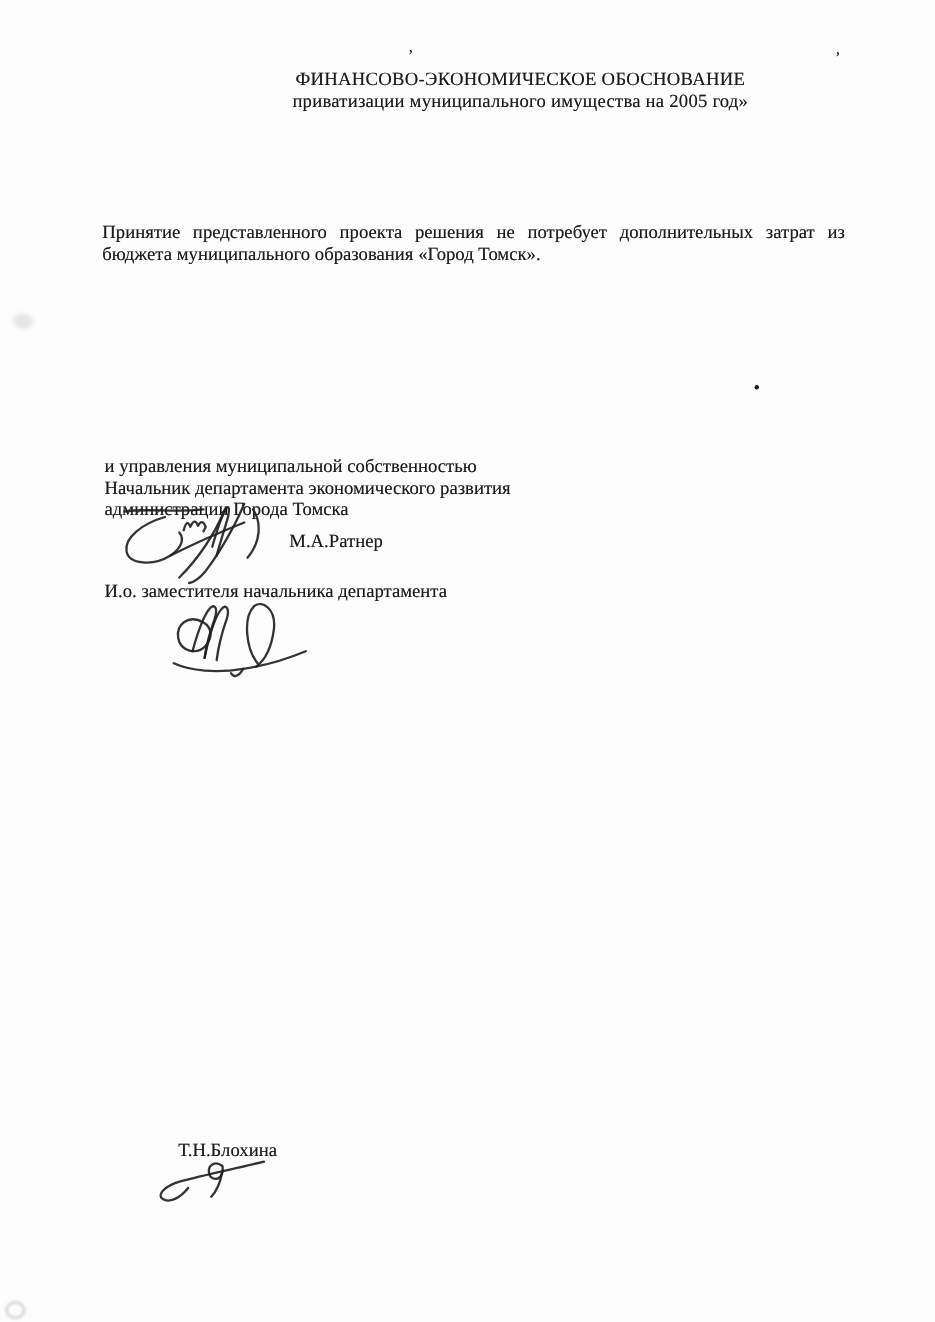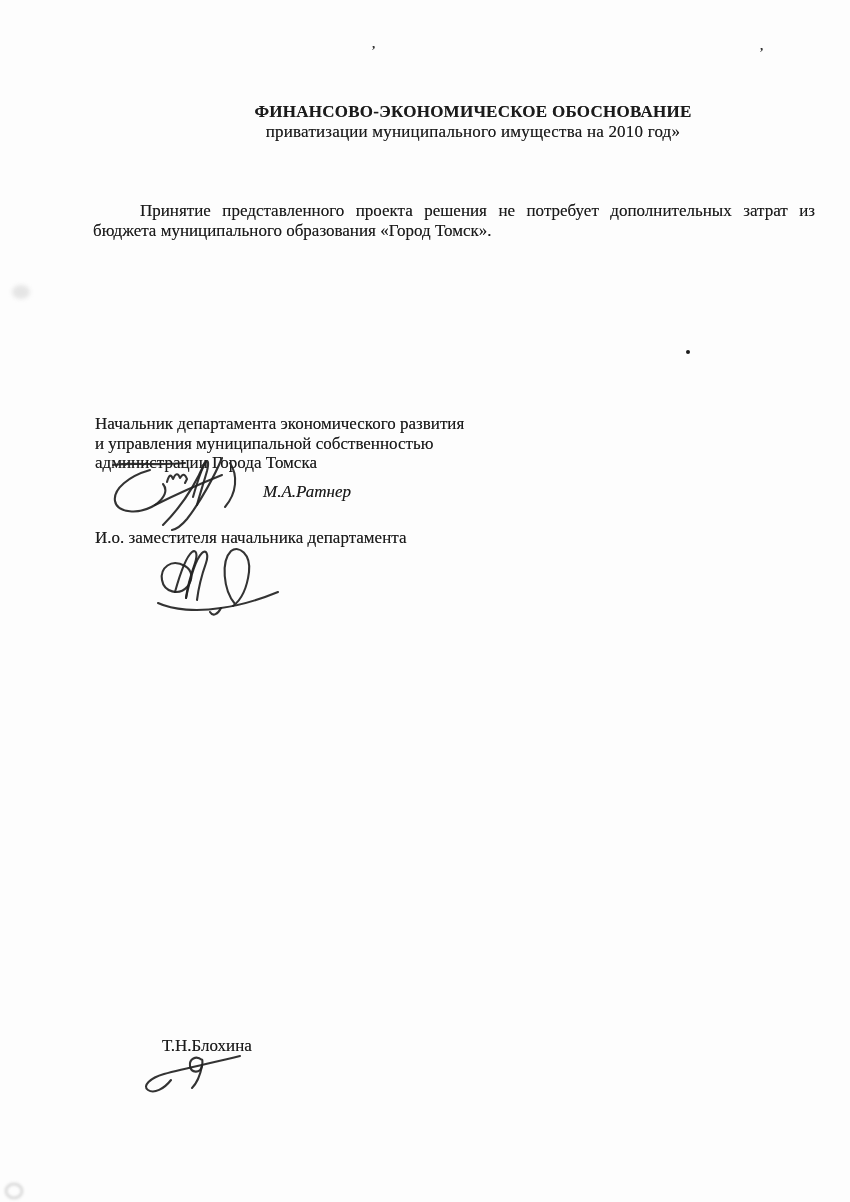--- a/index.html
+++ b/index.html
@@ -13,39 +13,39 @@
     font-size:17px;
     overflow:hidden;
     text-shadow:0 0 0.35px rgba(20,20,20,0.55);
   }
 
   
   .doc-header {
     position:absolute; left:105px; top:62px; width:736px;
     text-align:center; line-height:19.7px; letter-spacing:0.2px;
   }
-  .doc-title { font-weight:bold; white-space:pre; letter-spacing:0.25px;margin-top:40px; }
+  .doc-title { font-weight:normal; white-space:pre; letter-spacing:0.25px; }
   .doc-subtitle-line { white-space:pre; }
 
   
   .doc-body {
     position:absolute; left:93px; top:201px; width:722px;
     line-height:19.7px;
   }
   .par-line-justified {
-    margin-left:47px; width:675px;
+    width:675px;
     text-align:justify; text-align-last:justify;
     white-space:nowrap;
   }
 
   
   .sig-block { position:absolute; left:95px; line-height:19.5px; }
   .sig-block-1 { top:414px; }
   .sig-block-2 { top:528px; }
-  .sig-name-1 { padding-left:168px; margin-top:9px;font-style:italic; }
+  .sig-name-1 { padding-left:168px; margin-top:9px; }
   .sig-name-2 { padding-left:160px; margin-top:3px; }
   .sig-block-3 { position:absolute; left:162px; top:1036px; line-height:19.5px; }
 
   .sig-svg { position:absolute; overflow:visible; }
   .sig-svg path {
     fill:none; stroke:#222; stroke-width:2.1;
     stroke-linecap:round; stroke-linejoin:round; opacity:0.92;
   }
   .sig-svg-1 { left:105px; top:449px; }
   .sig-svg-2 { left:155px; top:548px; }
@@ -73,31 +73,31 @@
 <div class="page">
 
   <span class="artifact artifact-quote" style="left:371px; top:44px;">’</span>
   <span class="artifact artifact-quote" style="left:759px; top:46px;">’</span>
   <span class="artifact artifact-dot" style="left:686px; top:350px;"></span>
   <span class="artifact artifact-ghost" style="left:12px; top:285px;"></span>
   <span class="artifact artifact-corner" style="left:5px; top:1183px;"></span>
 
   <div class="doc-header">
     <div class="doc-title">ФИНАНСОВО-ЭКОНОМИЧЕСКОЕ ОБОСНОВАНИЕ</div>
-    <div class="doc-subtitle-line">приватизации муниципального имущества на 2010 год»</div>
+    <div class="doc-subtitle-line">приватизации муниципального имущества на 2005 год»</div>
   </div>
 
   <div class="doc-body">
     <div class="par-line-justified">Принятие представленного проекта решения не потребует дополнительных затрат из</div>
     <div>бюджета муниципального образования «Город Томск».</div>
   </div>
 
   <div class="sig-block sig-block-1">
+    <div>и управления муниципальной собственностью</div>
     <div>Начальник департамента экономического развития</div>
-    <div>и управления муниципальной собственностью</div>
     <div>администрации Города Томска</div>
     <div class="sig-name-1">М.А.Ратнер</div>
   </div>
   <svg class="sig-svg sig-svg-1" width="150" height="88" viewBox="0 0 150 88">
     <path d="M8,16 C28,13 50,17 80,14"></path>
     <path d="M45,21 C24,27 8,40 10,52 C12,64 34,66 50,56 C60,49 63,41 58,35"></path>
     <path d="M62,33 Q65,22 68,30 Q72,21 75,29 Q79,22 82,30 L80,34"></path>
     <path d="M88,48 C92,34 96,20 101,13 C103,10 104,14 102,22 C98,36 94,48 92,56"></path>
     <path d="M117,9 C110,26 96,52 82,70 C77,76 72,80 67,81"></path>
     <path d="M100,13 C92,32 78,56 58,76"></path>

